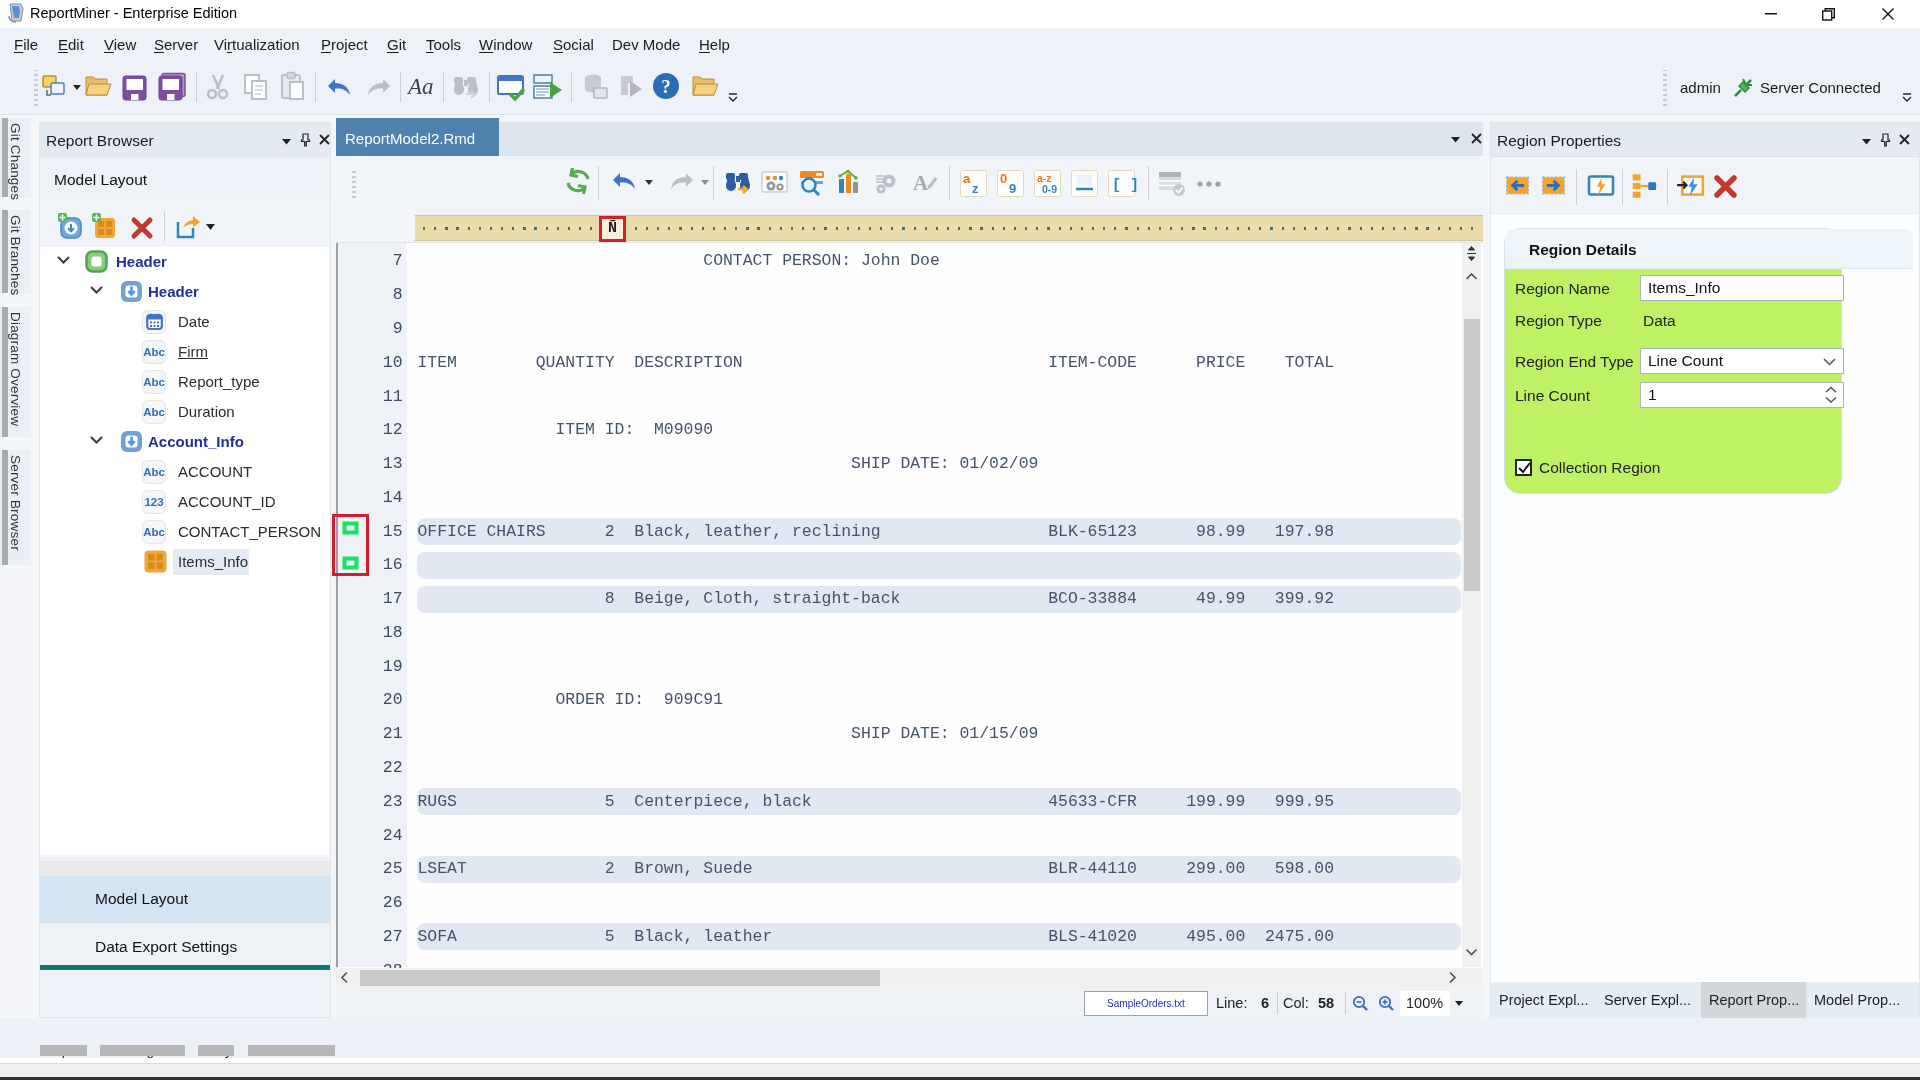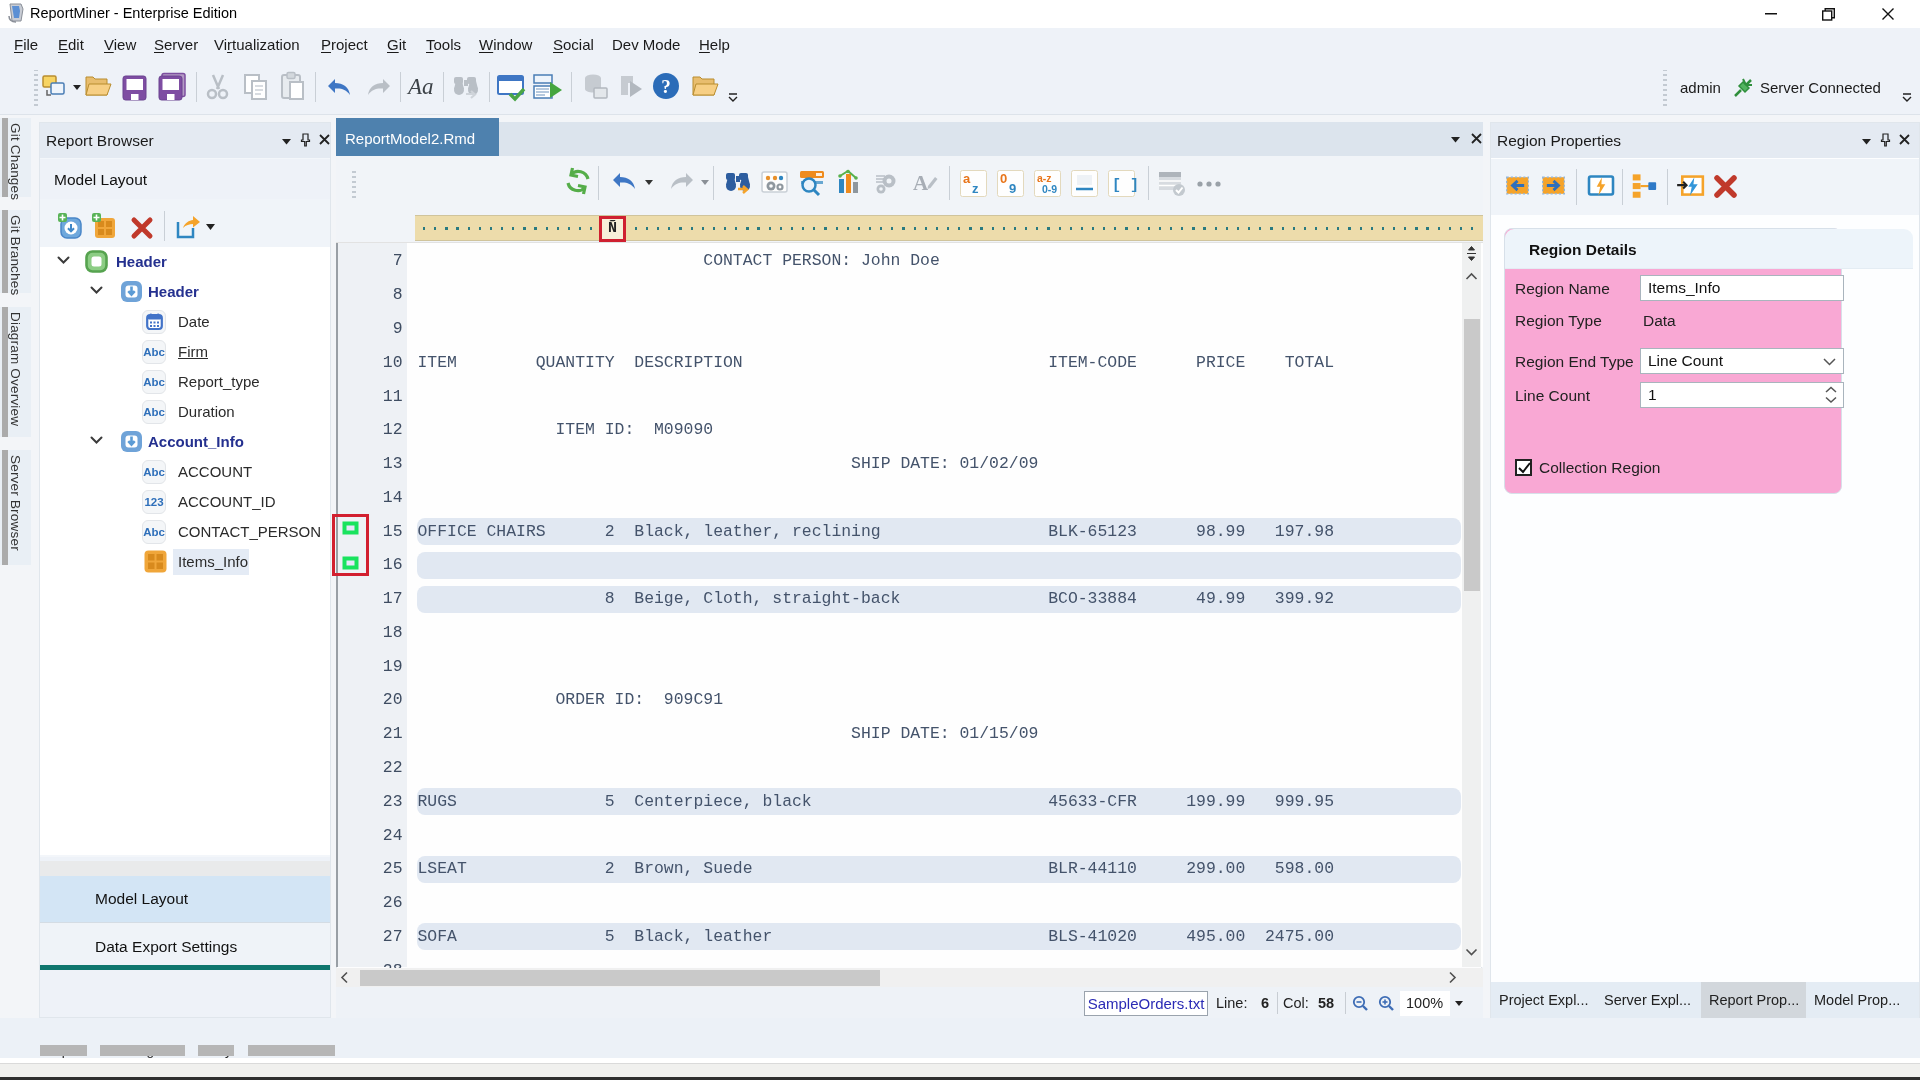--- a/index.html
+++ b/index.html
@@ -45,25 +45,25 @@
 .ln { position:absolute; left:0px; width:66.5px; text-align:right; height:22px; line-height:22px; font-family:"Liberation Mono",monospace; font-size:16.43px; color:#3e4c61; }
 .hrow { position:absolute; left:81px; height:27px; width:1044px; background:#e1e8f2; border-radius:8px; }
 .dtext { position:absolute; left:81.5px; height:22px; line-height:22px; font-family:"Liberation Mono",monospace; font-size:16.43px; color:#44536b; white-space:pre; }
 #vscroll { position:absolute; left:1125px; top:120px; width:19px; height:724px; background:#eff0f0; }
 #vthumb { position:absolute; left:1.5px; top:76px; width:16px; height:272px; background:#c9c9c9; }
 #hscroll { position:absolute; left:-1px; top:845px; width:1147px; height:19px; background:#f0f0f0; }
 #hthumb { position:absolute; left:24px; top:1.5px; width:520px; height:16px; background:#c9c9c9; }
 #dstatus { position:absolute; left:-1px; top:864px; width:1147px; height:32px; background:#eef2f7; font-size:14.5px; color:#222; }
 .dsit { position:absolute; top:0; height:32px; line-height:32px; }
 #sfile { position:absolute; left:748px; top:4px; width:124px; height:25px; border:1px solid #9aa3ad; background:#fff;
-  color:#2a2ab5; font-size:15px; text-align:center; line-height:23px; }
+  color:#2a2ab5; font-size:10px; text-align:center; line-height:23px; }
 .dssep { position:absolute; top:5px; height:22px; width:1px; background:#c8cdd3; }
 #rp { left:1490px; top:122px; width:430px; height:896px; border:1px solid #e0e6ec; background:#fdfeff; }
 #rptools { position:absolute; left:0; top:36px; width:428px; height:56px; background:#f0f4f9; }
-#gbox { position:absolute; left:13px; top:105px; width:338px; height:266px; background:#f9a8d4; border:1px solid #d7e0e9; border-radius:8px; }
+#gbox { position:absolute; left:13px; top:105px; width:338px; height:266px; background:#bef264; border:1px solid #d7e0e9; border-radius:16px; }
 #ghead { position:absolute; left:0; top:0; width:408px; height:40px; background:#edf4fa; border-radius:9px 9px 0 0; border-bottom:1px solid #e4ecf3; font-size:15.5px; font-weight:bold; color:#111; line-height:42px; padding-left:24px;}
 .flabel { position:absolute; left:10px; font-size:15.5px; color:#222; }
 .fbox { position:absolute; left:135px; width:204px; height:26px; background:#fff; border:1px solid #a9b4bd; font-size:15.5px; color:#111; line-height:24px; padding-left:7px; }
 #cbx { position:absolute; left:10px; top:230px; width:17px; height:17px; border:2px solid #222; background:#fff; }
 #rptabs { position:absolute; left:0; top:859px; width:428px; height:36px; background:#e4ecf4; font-size:14.5px; color:#222; }
 .rptab { position:absolute; top:0; height:36px; line-height:36px; }
 #btabs { left:0; top:1018px; width:1920px; height:40px; background:#ecf1f7; }
 .btab { position:absolute; top:6px; font-size:13.5px; color:#222;margin-top:19px; }
 .bstrip { position:absolute; top:27px; height:11px; background:#b6b6b6; }
 #statusbar { left:0; top:1063px; width:1920px; height:14px; background:#f0f0ee; border-top:1px solid #dadada; }

